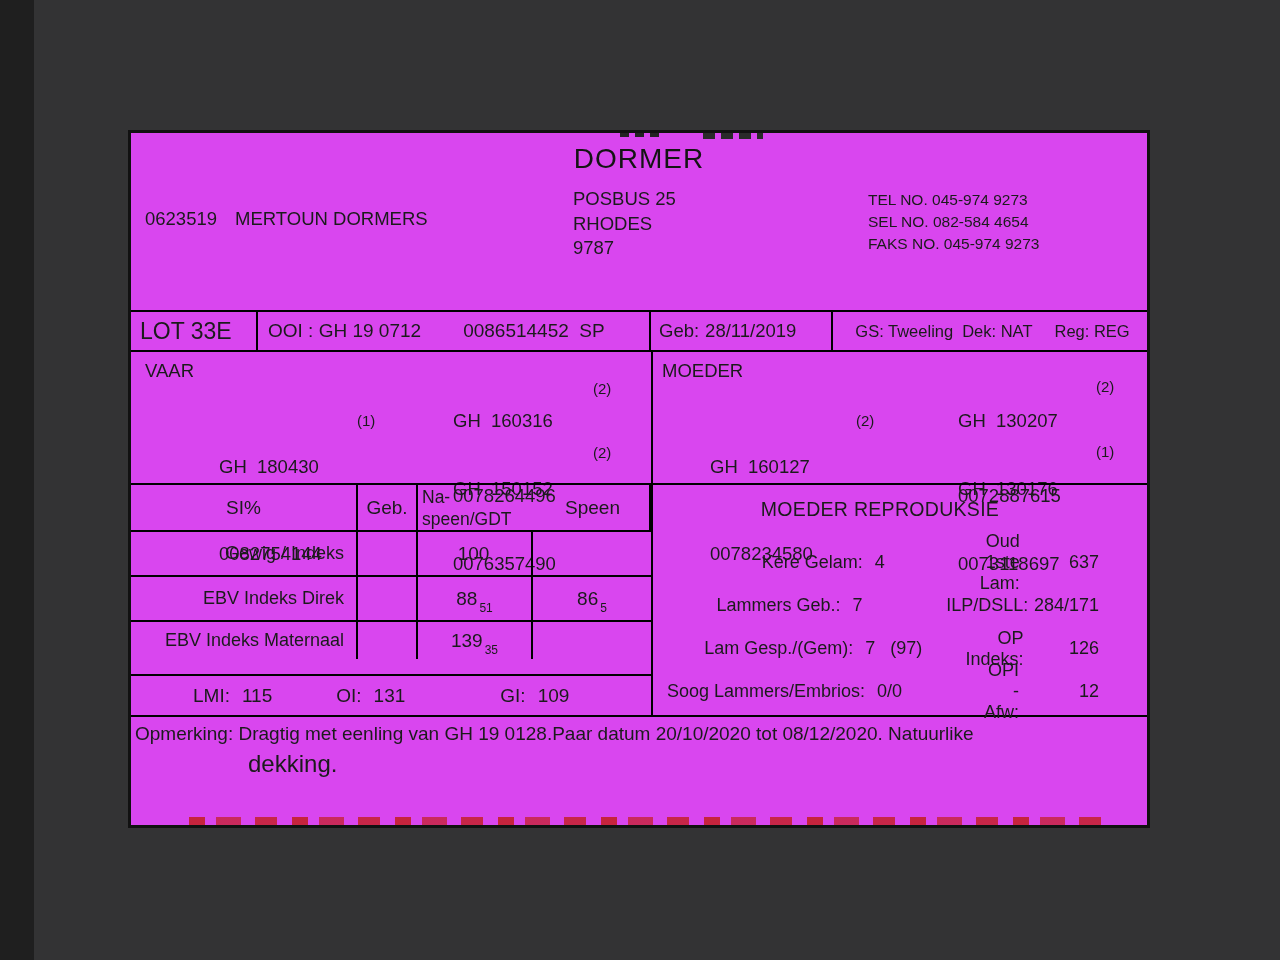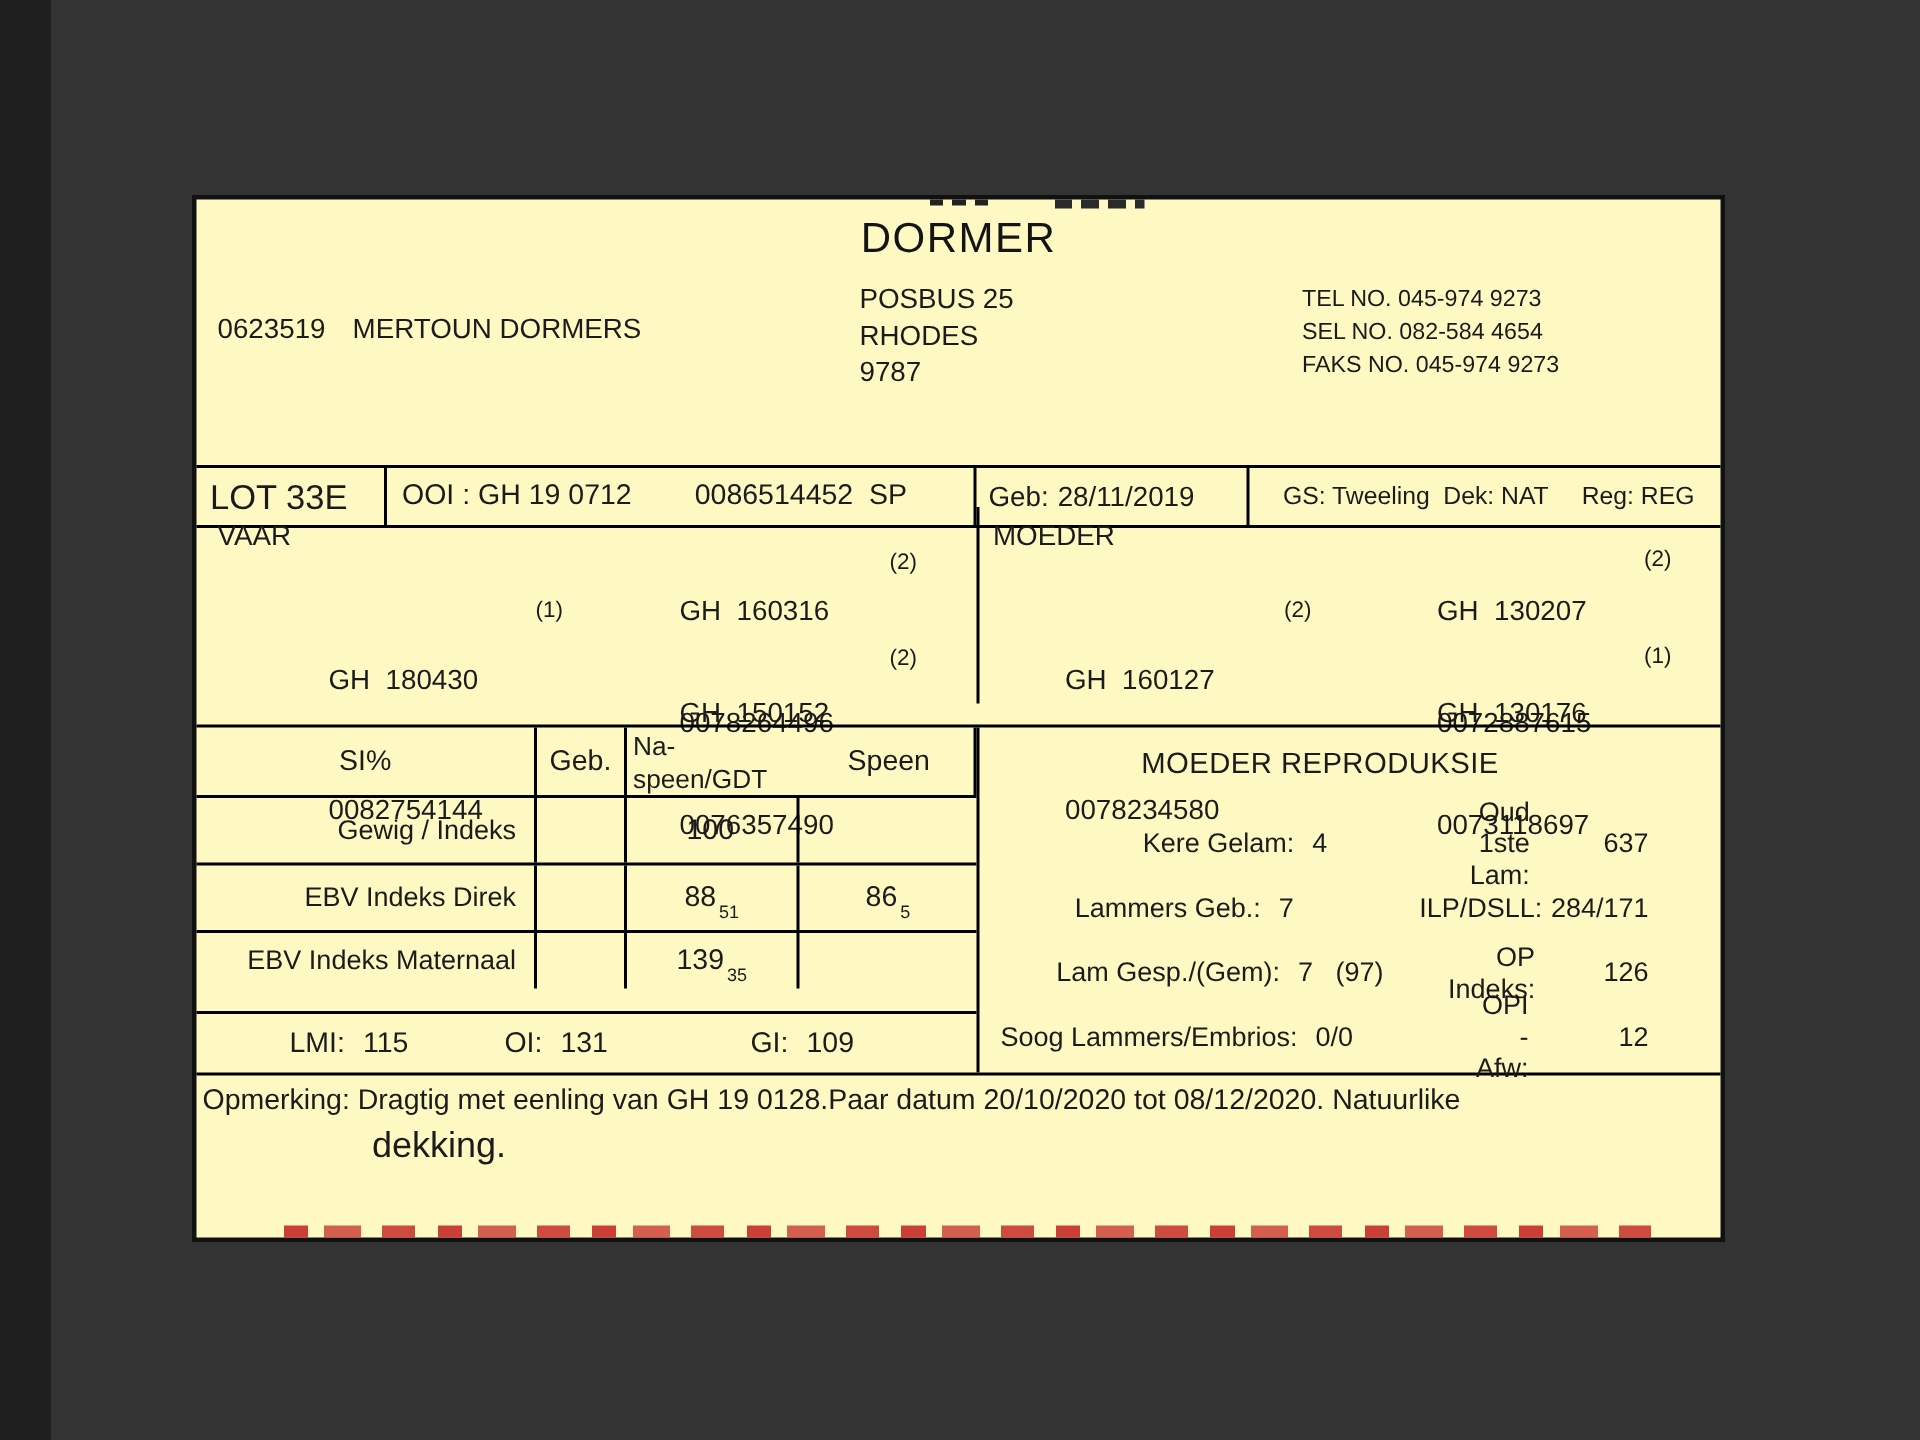--- a/index.html
+++ b/index.html
@@ -1,21 +1,21 @@
 <!DOCTYPE html>
 <html><head>
 <meta charset="utf-8">
 <style>
   * { box-sizing: border-box; margin: 0; padding: 0; }
   html,body { width:1280px; height:960px; background:#333; }
   body { font-family:"Liberation Sans", sans-serif; color:#1b1b1b; }
   .screen { position:relative; width:1280px; height:960px; background:#333334; overflow:hidden; }
   .left-strip { position:absolute; left:0; top:0; width:34px; height:960px; background:#1f1f1f; }
   .card { position:absolute; left:128px; top:130px; width:1022px; height:698px;
-          background:#fef9c3; border:3px solid #111; }
+          background:#d946ef; border:3px solid #111; }
 
   
   .doc-title { position:absolute; top:10px; left:0; width:1016px; text-align:center;
                font-size:28px; letter-spacing:1px; color:#141414; }
   .breeder-row { position:absolute; left:14px; top:55px; display:flex; gap:18px; font-size:18.5px;margin-top:20px; }
   .address-block { position:absolute; left:442px; top:54px; font-size:18.5px; line-height:24.5px; }
   .contact-block { position:absolute; left:737px; top:56px; font-size:15.5px; line-height:22px; }
 
   
   .lot-row { position:absolute; left:0; top:177px; width:1016px; height:42px;
@@ -23,21 +23,21 @@
   .lot-cell { display:flex; align-items:center; }
   .lot-id  { width:127px; border-right:2px solid #000; font-size:23px; padding-left:9px; }
   .lot-ooi { width:393px; border-right:2px solid #000; font-size:19px; padding-left:10px; }
   .lot-ooi .ooi-no { margin-left:42px; white-space:pre; }
   .lot-geb { width:182px; border-right:2px solid #000; font-size:18.5px; padding-left:8px; gap:6px; }
   .lot-gs  { flex:1; font-size:16.5px; padding-left:5px;justify-content:center; }
   .lot-gs .dek { margin-left:9px; }
   .lot-gs .reg { margin-left:22px; }
 
   
-  .pedigree { position:absolute; left:0; top:205px; width:1016px; height:160px;padding-left:40px; }
+  .pedigree { position:absolute; left:0; top:219px; width:1016px; height:160px;padding-left:40px; }
   .ped-right { position:absolute; left:520px; top:0; width:496px; height:131px; border-left:2px solid #000; }
   .ped-label { position:absolute; font-size:18.5px; }
   .ped-entry { position:absolute; font-size:18.5px; line-height:25px; white-space:pre; }
   .ped-entry.tall { line-height:29px; }
   .ped-flag { position:absolute; font-size:15px; }
 
   
   .bottom-section { position:absolute; left:0; top:350px; width:1016px; height:234px;
                     border-top:2px solid #000; border-bottom:2px solid #000; }
   .si-table { position:absolute; left:0; top:0; width:520px; height:189px; }

